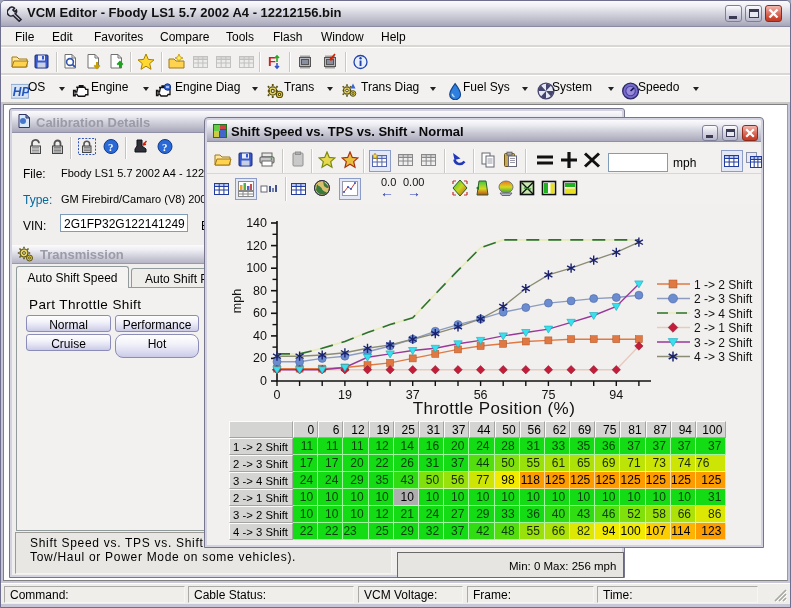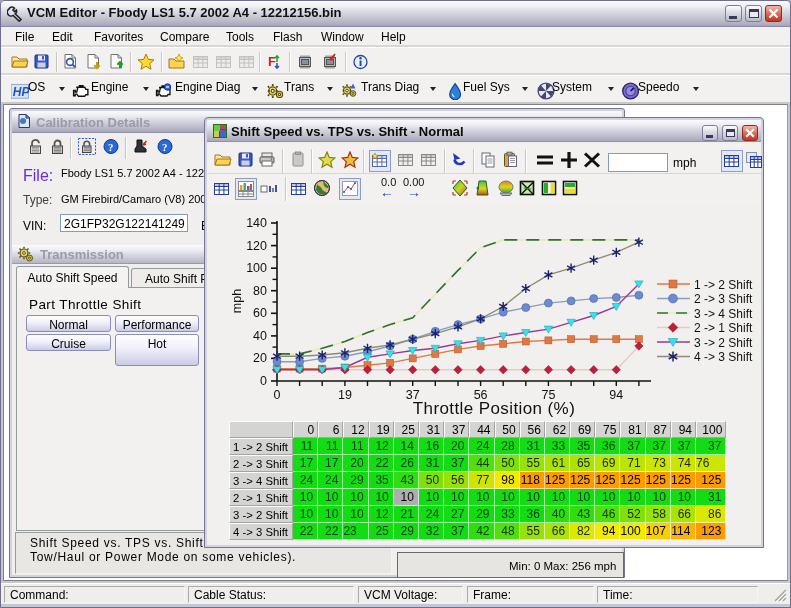--- a/index.html
+++ b/index.html
@@ -237,23 +237,23 @@
         <path d="M4 2 L9 2 L9 8 L13 11 L13 14 L2 14 L2 11 L4 8 Z" fill="#303038" stroke="#101018"></path>
         <path d="M13.5 3 L10 7 M10 7 L11.5 4.5 M10 7 L13 6.2" stroke="#CC2200" stroke-width="1.4" fill="none"></path>
       </svg>
 <svg style="position:absolute;left:145px;top:5px" width="18" height="18" viewBox="0 0 18 18">
         <circle cx="8" cy="8.5" r="7" fill="#2A6AD8" stroke="#123A88"></circle>
         <text x="5" y="13" font-size="11" font-weight="bold" fill="#fff" font-family="Liberation Serif">?</text>
       </svg>
 <div style="position:absolute;left:58px;top:4px;width:2px;height:22px;border-left:1px solid #C4C3BF;border-right:1px solid #fff"></div>
 <div style="position:absolute;left:113px;top:4px;width:2px;height:22px;border-left:1px solid #C4C3BF;border-right:1px solid #fff"></div>
 </div>
-<div style="position:absolute;left:13px;top:58px;font-size:16px;color:#6d28d9">File:</div>
+<div style="position:absolute;left:13px;top:58px;font-size:12px;color:#000000">File:</div>
 <div style="position:absolute;left:51px;top:58px;font-size:11px;color:#000">Fbody LS1 5.7 2002 A4 - 12212156.bin</div>
-<div style="position:absolute;left:13px;top:84px;font-size:12px;color:#404040">Type:</div>
+<div style="position:absolute;left:13px;top:84px;font-size:12px;color:#0369a1">Type:</div>
 <div style="position:absolute;left:51px;top:84px;font-size:11px;color:#000">GM Firebird/Camaro (V8) 2002</div>
 <div style="position:absolute;left:13px;top:110px;font-size:12px;color:#000">VIN:</div>
 <div style="position:absolute;left:50px;top:105px;width:128px;height:18px;background:#fff;border:1px solid #7F9DB9;font-size:12px;padding:2px 0 0 3px">2G1FP32G122141249</div>
 <div style="position:absolute;left:191px;top:110px;font-size:12px;color:#000">B</div>
 <div style="position:absolute;left:2px;top:136px;right:2px;height:19px;background:linear-gradient(180deg,#FBFBFC 0%,#EFEFF4 25%,#D8D8E2 55%,#B4B4C4 100%);border-bottom:1px solid #9898AE">
       <span style="position:absolute;left:28px;top:2px;font-size:13px;font-weight:bold;color:#9B9BA8">Transmission</span>
       <svg style="position:absolute;left:5px;top:1px" width="17" height="17" viewBox="0 0 17 17">
         <circle cx="7" cy="7" r="4" fill="#E8D86A" stroke="#5A5010" stroke-width="1.2"></circle>
         <circle cx="7" cy="7" r="1.4" fill="#F6F6F0" stroke="#5A5010"></circle>
         <path d="M7 2.4 V0.8 M7 11.6 V13.2 M2.4 7 H0.8 M11.6 7 H13.2 M3.7 3.7 L2.5 2.5 M10.3 10.3 L11.5 11.5 M10.3 3.7 L11.5 2.5 M3.7 10.3 L2.5 11.5" stroke="#5A5010" stroke-width="1.5"></path>
@@ -261,21 +261,21 @@
         <circle cx="12.5" cy="12" r="1" fill="#F6F6F0" stroke="#5A5010"></circle>
       </svg>
     </div>
 <div style="position:absolute;left:6px;top:157px;width:113px;height:22px;background:#F4F3F1;border:1px solid #919B9C;border-bottom:none;border-radius:3px 3px 0 0;z-index:3;font-size:12px;text-align:center;padding-top:4px">Auto Shift Speed</div>
 <div style="position:absolute;left:121px;top:159px;width:110px;height:20px;background:#EEEDEA;border:1px solid #919B9C;border-bottom:none;border-radius:3px 3px 0 0;z-index:2;font-size:12px;text-align:left;padding:3px 0 0 13px">Auto Shift Pre</div>
 <div style="position:absolute;left:6px;top:178px;width:600px;height:244px;background:#F2F1EF;border:1px solid #919B9C;z-index:2"></div>
 <div style="position:absolute;left:19px;top:188px;z-index:3;font-size:13.5px;font-weight:normal;color:#000;letter-spacing:0.4px">Part Throttle Shift</div>
 <div style="left:16px;top:206px;width:85px;background:linear-gradient(180deg,#FEFEFE 0%,#F2F2FA 40%,#DCDCF0 75%,#CACAE6 100%);border:1px solid #8C8CB8;border-radius:3px;font-size:12px;text-align:center;padding-top:2px;z-index:3;position:absolute;height:17px">Normal</div>
 <div style="left:105px;top:206px;width:84px;background:linear-gradient(180deg,#FEFEFE 0%,#F2F2FA 40%,#DCDCF0 75%,#CACAE6 100%);border:1px solid #8C8CB8;border-radius:3px;font-size:12px;text-align:center;padding-top:2px;z-index:3;position:absolute;height:17px">Performance</div>
 <div style="left:16px;top:225px;width:85px;background:linear-gradient(180deg,#FEFEFE 0%,#F2F2FA 40%,#DCDCF0 75%,#CACAE6 100%);border:1px solid #8C8CB8;border-radius:3px;font-size:12px;text-align:center;padding-top:2px;z-index:3;position:absolute;height:17px">Cruise</div>
-<div style="left:105px;top:225px;width:84px;background:linear-gradient(180deg,#FEFEFE 0%,#F2F2FA 40%,#DCDCF0 75%,#CACAE6 100%);border:1px solid #8C8CB8;border-radius:3px;font-size:12px;text-align:center;padding-top:2px;z-index:3;position:absolute;height:32px">Hot</div>
+<div style="left:105px;top:225px;width:84px;background:linear-gradient(180deg,#FEFEFE 0%,#F2F2FA 40%,#DCDCF0 75%,#CACAE6 100%);border:1px solid #8C8CB8;border-radius:8px;font-size:12px;text-align:center;padding-top:2px;z-index:3;position:absolute;height:24px">Hot</div>
 <div style="position:absolute;left:5px;top:423px;width:377px;height:42px;background:#E8E7E4;border:1px solid;border-color:#9C9B97 #F4F4F1 #F4F4F1 #9C9B97;z-index:1;overflow:hidden;font-size:12px;letter-spacing:0.7px;color:#000;padding:4px 0 0 14px;line-height:13.5px">Shift Speed vs. TPS vs. Shift - Normal: T<br>Tow/Haul or Power Mode on so<span style="color:#000000">me vehicles).</span></div>
 <div style="position:absolute;left:387px;top:443px;width:227px;height:26px;background:#E6E5E1;border:1px solid #6A6A6A;z-index:1;font-size:11.5px;color:#000;padding:7px 0 0 111px">Min: 0 Max: 256 mph</div>
 </div>
 <div class="win" id="fwin" style="left:204px;top:117px;width:560px;height:431px;z-index:10">
 <div class="wtitle">
       <span class="wtext active-t">Shift Speed vs. TPS vs. Shift - Normal</span>
       <svg style="position:absolute;left:5px;top:3px" width="16" height="16" viewBox="0 0 16 16">
         <rect x="1" y="1" width="14" height="14" fill="#207020"></rect>
         <rect x="2" y="2" width="6" height="6" fill="#66CC44"></rect>
         <rect x="8" y="2" width="6" height="4" fill="#CC4444"></rect>

